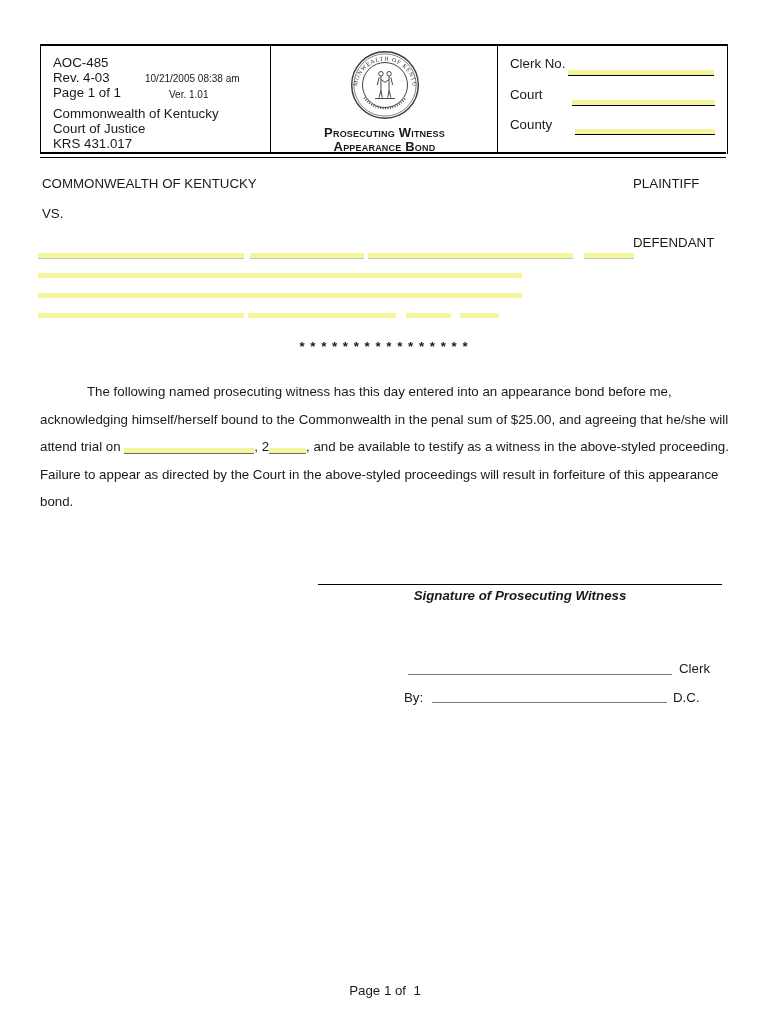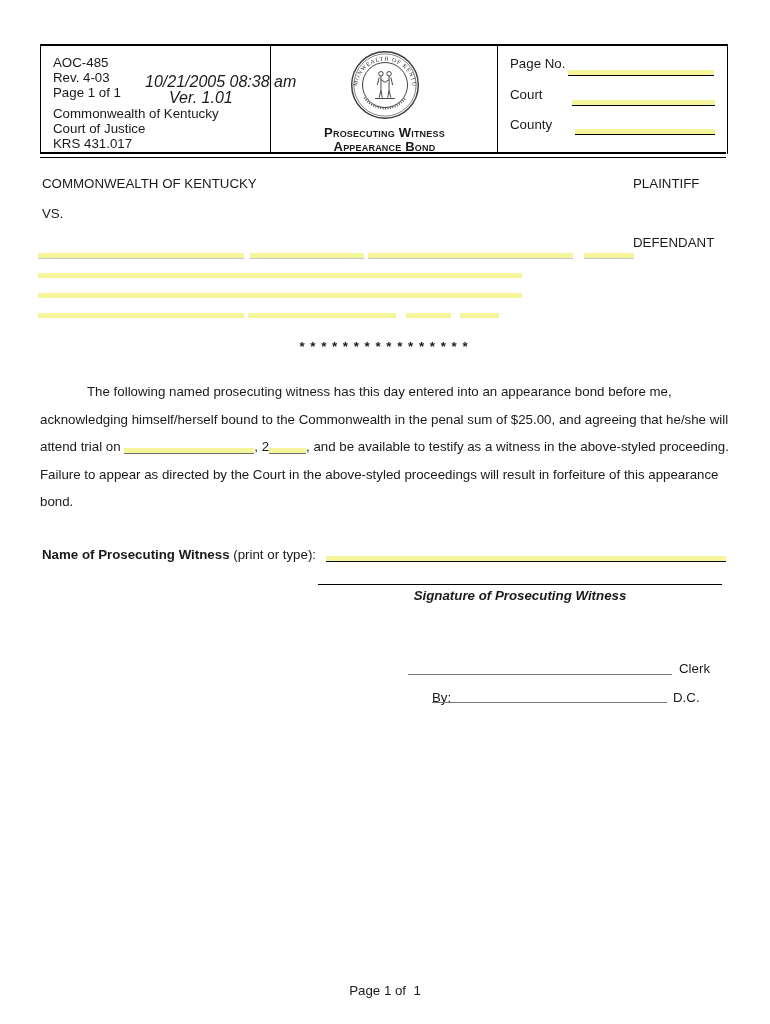--- a/index.html
+++ b/index.html
@@ -1,20 +1,20 @@
 <!DOCTYPE html>
 <html><head>
 <meta charset="utf-8">
 <style>
   :root{ --yl:#f5f59c; }
   html,body{margin:0;padding:0;background:#fff;}
   .page{position:relative;width:770px;height:1024px;background:#fff;overflow:hidden;
         font-family:"Liberation Sans",sans-serif;font-size:13.3px;color:#1a1a1a;}
   .abs{position:absolute;}
-  .sm{font-size:16px;font-style:italic;}
+  .sm{font-size:10px;}
   .b{font-weight:bold;}
   
   .hdr{position:absolute;left:40px;top:44px;width:686px;height:108px;
        border:1.5px solid #000;border-top-width:2px;border-bottom:none;}
   .vd{position:absolute;top:0;bottom:0;width:0;border-left:1.5px solid #000;}
   .dbl{position:absolute;left:40px;top:152px;width:686px;height:3px;
        border-top:2.5px solid #000;border-bottom:1px solid #000;}
   .hmid{position:absolute;left:230px;top:0;width:227px;height:108px;
         display:flex;flex-direction:column;align-items:center;}
   .hmid .title{font-weight:bold;font-variant:small-caps;font-size:13px;line-height:14px;letter-spacing:.2px;}
@@ -73,21 +73,21 @@
           <path d="M35.5,30 L35.5,46 M35.5,34 L40,37 M33.5,31.5 L31.5,40"></path>
           <path d="M44.5,30 L44.5,46 M44.5,34 L40,37 M46.5,31.5 L48.5,40"></path>
           <path d="M35.5,46 L33.5,54 M35.5,46 L37,54 M44.5,46 L43,54 M44.5,46 L46.5,54"></path>
           <path d="M29,55 L51,55"></path>
         </g>
       </svg>
       <div class="title" style="margin-top:5px;">Prosecuting Witness</div>
       <div class="title">Appearance Bond</div>
     </div>
 
-    <span class="abs" style="left:469px;top:10px;">Page No.</span>
+    <span class="abs" style="left:469px;top:10px;">Clerk No.</span>
     <span class="hline" style="left:527px;top:14px;width:146px;"></span>
     <span class="abs" style="left:469px;top:41px;">Court</span>
     <span class="hline" style="left:531px;top:44px;width:143px;"></span>
     <span class="abs" style="left:469px;top:71px;">County</span>
     <span class="hline" style="left:534px;top:73px;width:140px;"></span>
   </div>
   <div class="dbl"></div>
 
   <span class="abs" style="left:42px;top:176px;">COMMONWEALTH OF KENTUCKY</span>
   <span class="abs" style="left:633px;top:176px;">PLAINTIFF</span>
@@ -103,29 +103,26 @@
   <div class="ybar" style="left:38px;top:313px;width:206px;"></div>
   <div class="ybar" style="left:248px;top:313px;width:148px;"></div>
   <div class="ybar" style="left:406px;top:313px;width:45px;"></div>
   <div class="ybar" style="left:460px;top:313px;width:39px;"></div>
 
   <div class="stars">* * * * * * * * * * * * * * * *</div>
 
   <div class="para"><span>The following named prosecuting witness has this day entered into an appearance bond before me, acknowledging himself/herself bound to the Commonwealth in the penal sum of $25.00, and agreeing that he/she will attend trial on </span><span class="fld" style="width:130px;"></span><span>, 2</span><span class="fld" style="width:37px;"></span><span>, and be available to testify as a witness in the above-styled proceeding. Failure to appear as directed by the Court in the above-styled proceedings will result in forfeiture of this appearance bond.</span></div>
 
 
-  <div class="abs" style="left:42px;top:546px;">
-    <span class="b">Name of Prosecuting Witness</span><span> (print or type):</span><span class="fld dark" style="width:400px;margin-left:10px;"></span>
-  </div>
 
   <div class="sig" style="left:318px;top:584px;width:404px;"></div>
   <div class="abs b" style="left:318px;top:588px;width:404px;text-align:center;font-style:italic;">Signature of Prosecuting Witness</div>
 
   <div class="gln" style="left:408px;top:674px;width:264px;"></div>
   <span class="abs" style="left:679px;top:661px;">Clerk</span>
-  <span class="abs" style="left:432px;top:690px;">By:</span>
+  <span class="abs" style="left:404px;top:690px;">By:</span>
   <div class="gln" style="left:432px;top:702px;width:235px;"></div>
   <span class="abs" style="left:673px;top:690px;">D.C.</span>
 
 
   <div class="footer">Page 1 of  1</div>
 
 </div>
 
 </body></html>

